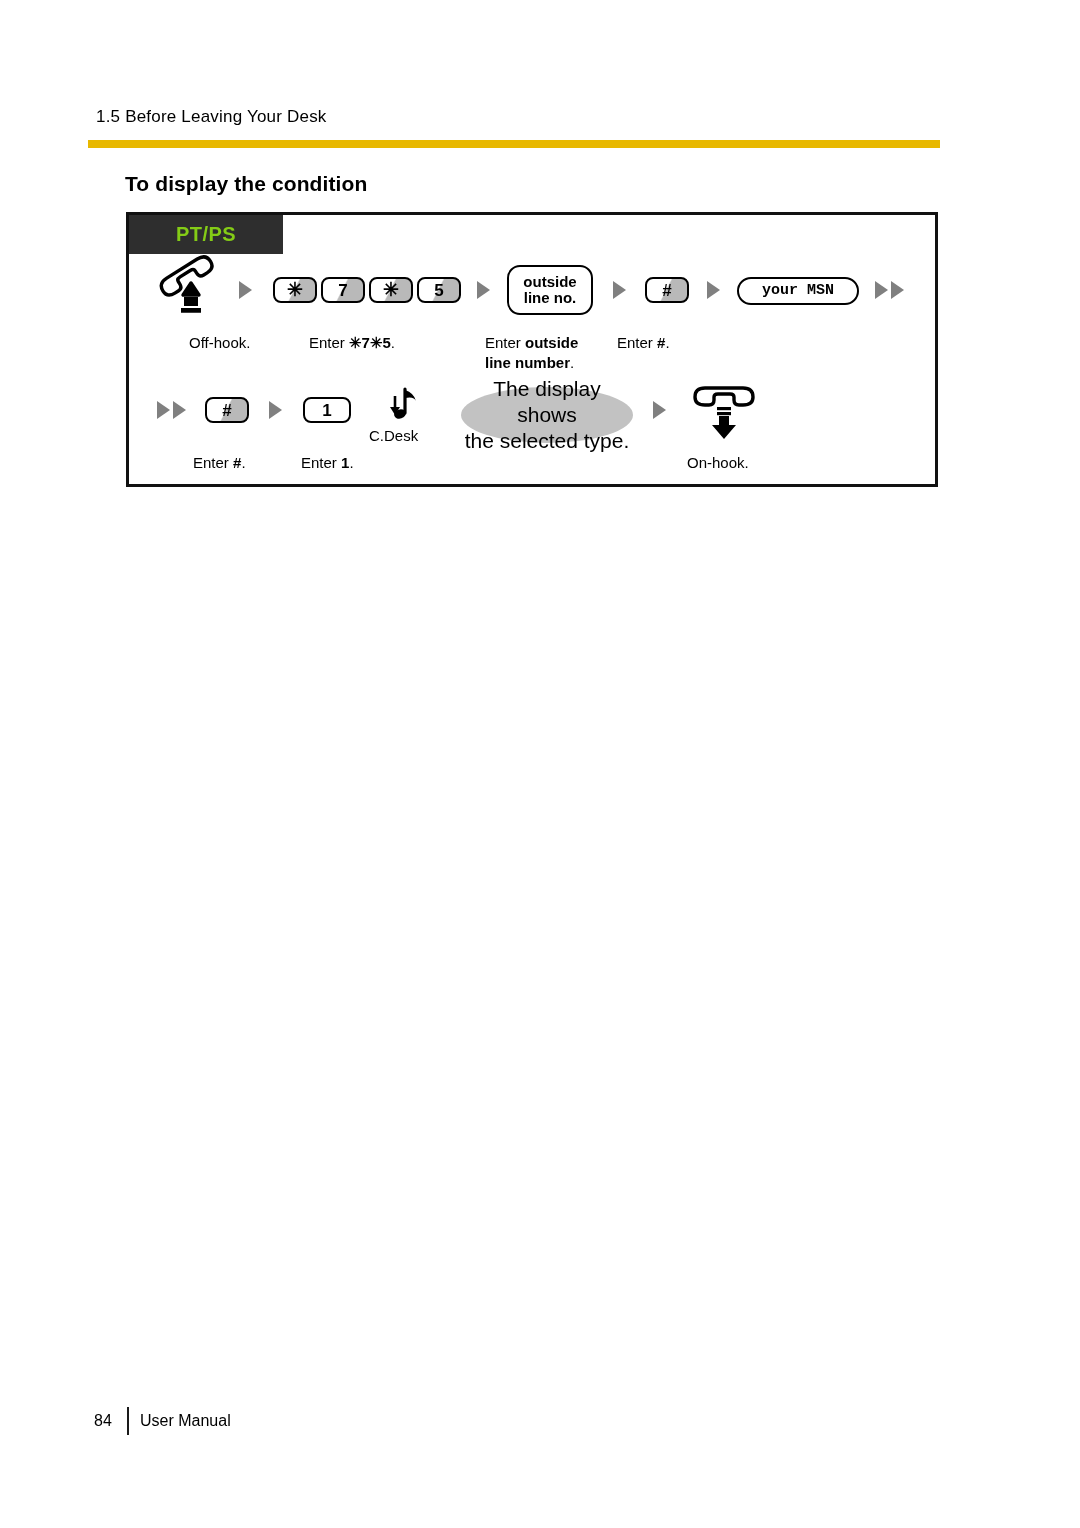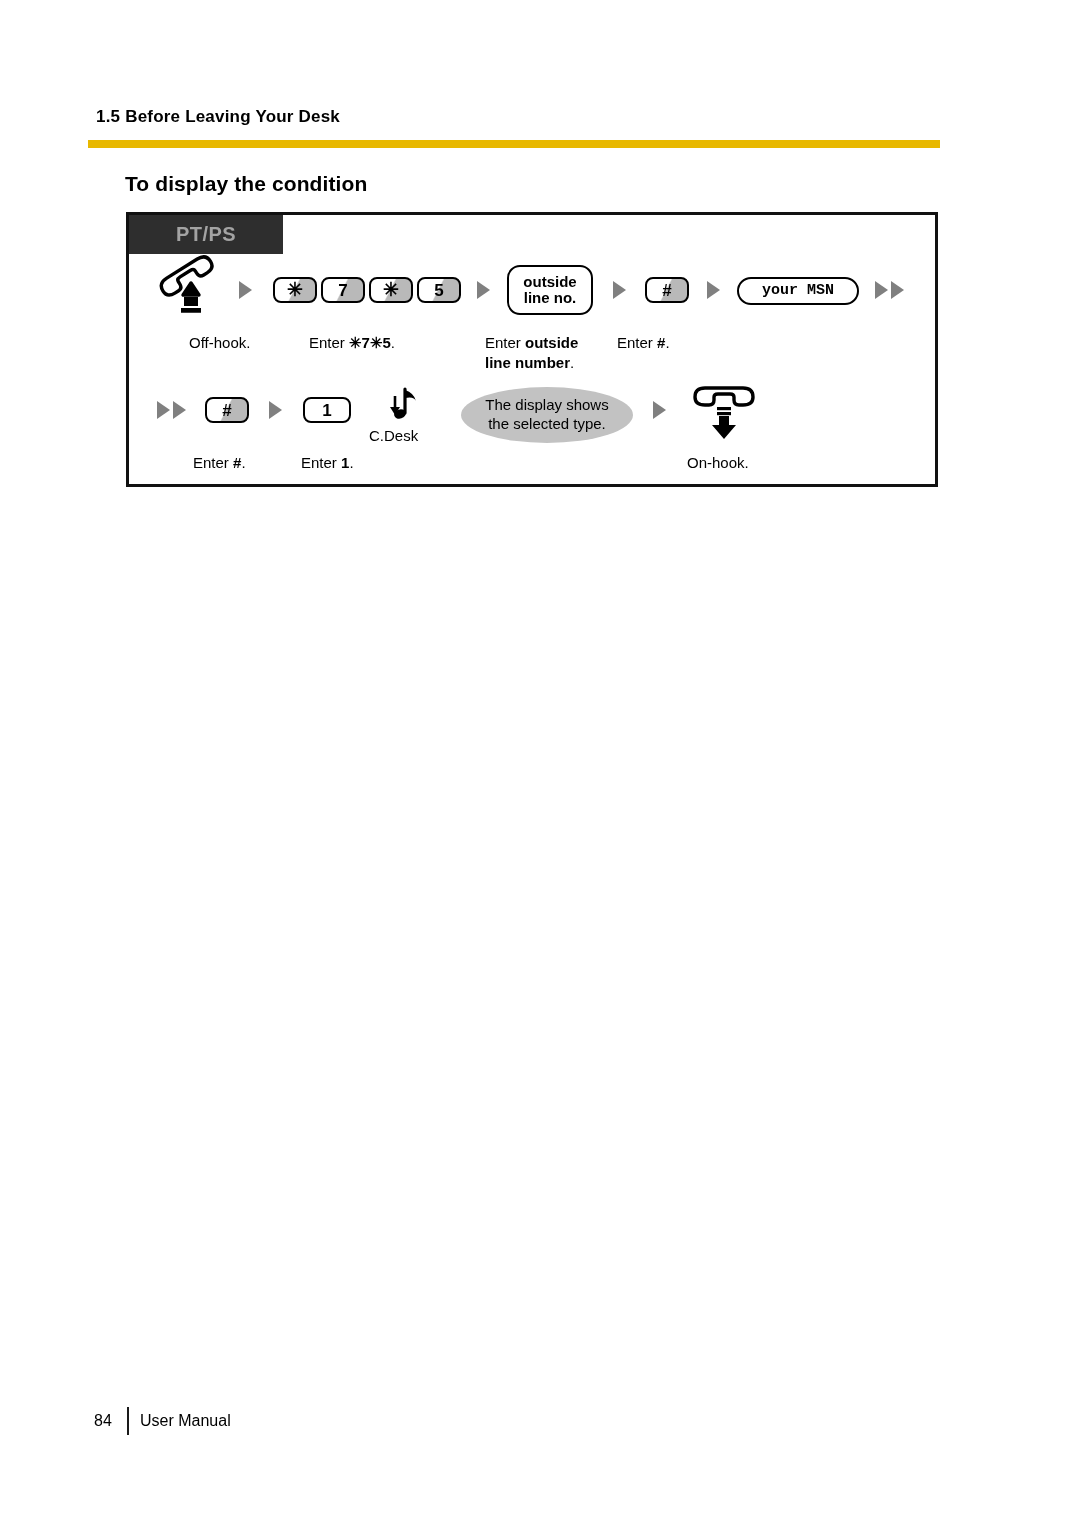--- a/index.html
+++ b/index.html
@@ -15,21 +15,21 @@
     color: #000000;
     overflow: hidden;
   }
 
   
   .running-head {
     position: absolute;
     left: 96px;
     top: 107px;
     font-size: 17px;
-    font-weight: bold;
+    font-weight: normal;
     letter-spacing: 0.2px;
     white-space: nowrap;
   }
   .gold-rule {
     position: absolute;
     left: 88px;
     top: 140px;
     width: 852px;
     height: 8px;
     background: #e8b800;
@@ -57,21 +57,21 @@
     box-sizing: border-box;
     background: #ffffff;
   }
   .pt-ps-tag {
     position: absolute;
     left: 0;
     top: 0;
     width: 154px;
     height: 39px;
     background: #2e2e2e;
-    color: #a3a3a3;
+    color: #84cc16;
     font-size: 20px;
     font-weight: bold;
     letter-spacing: 0.4px;
     display: flex;
     align-items: center;
     justify-content: center;
   }
 
   
   .abs { position: absolute; }
@@ -139,21 +139,21 @@
 
   
   .callout {
     position: absolute;
     background: #c2c2c2;
     border-radius: 50%;
     display: flex;
     align-items: center;
     justify-content: center;
     text-align: center;
-    font-size: 15px;
+    font-size: 21px;
     line-height: 1.24;
   }
 
   
   .ctone-label {
     position: absolute;
     font-size: 15px;
     white-space: nowrap;
   }
 

